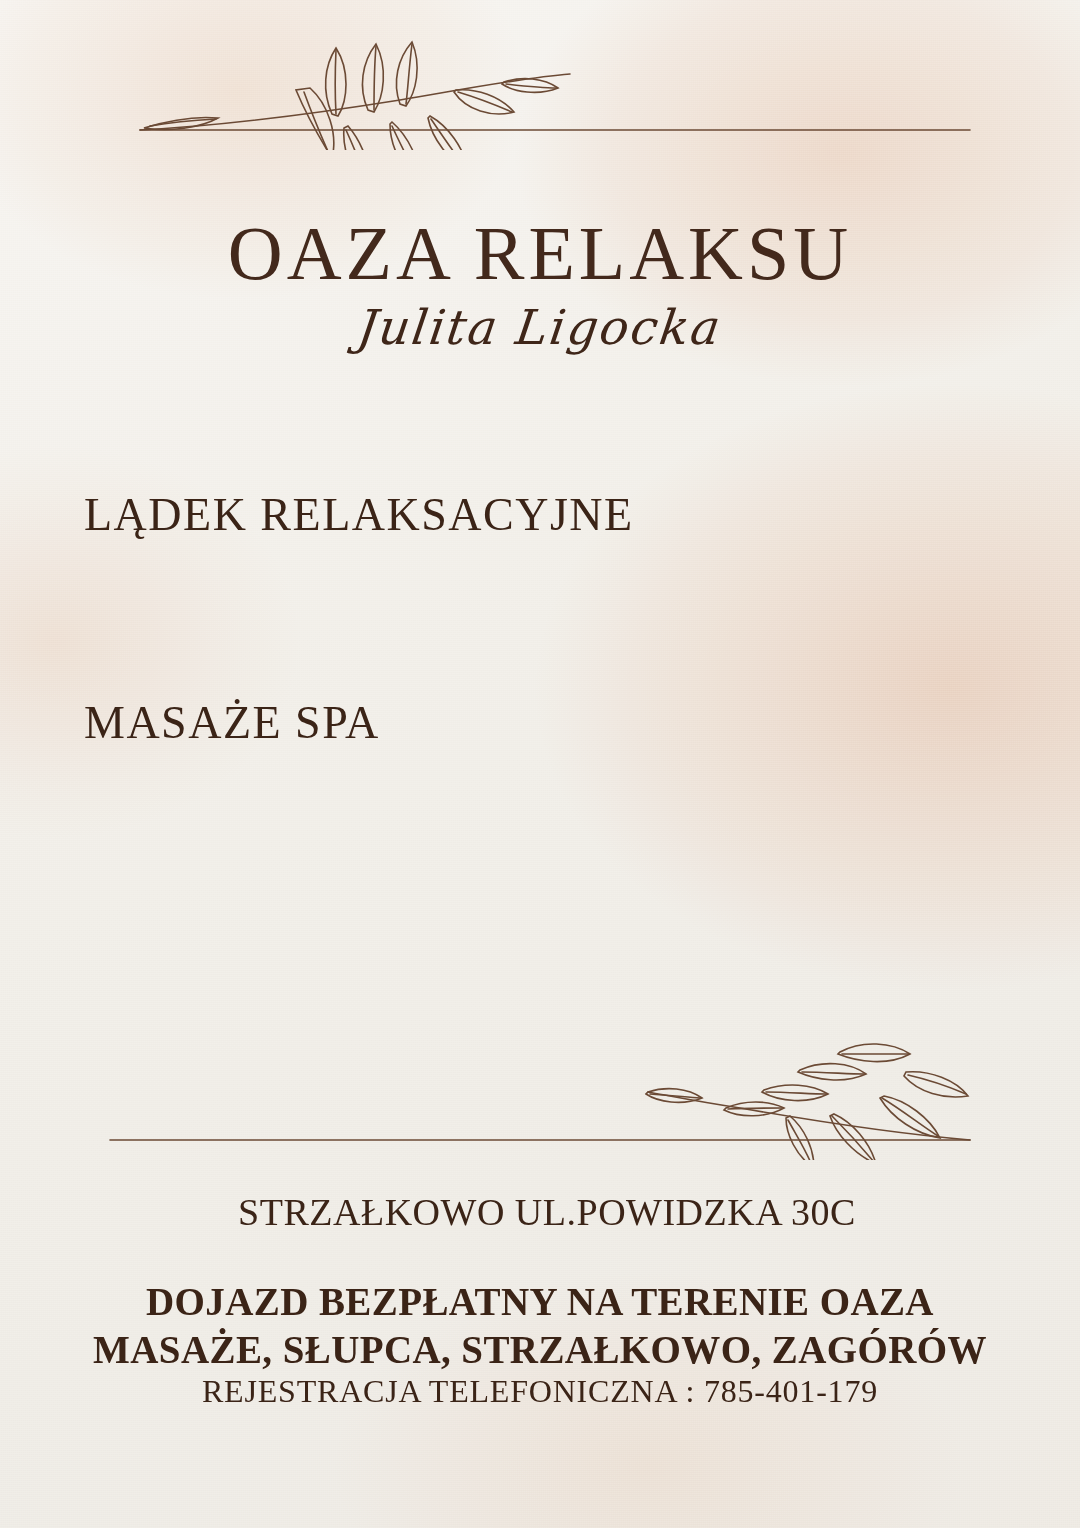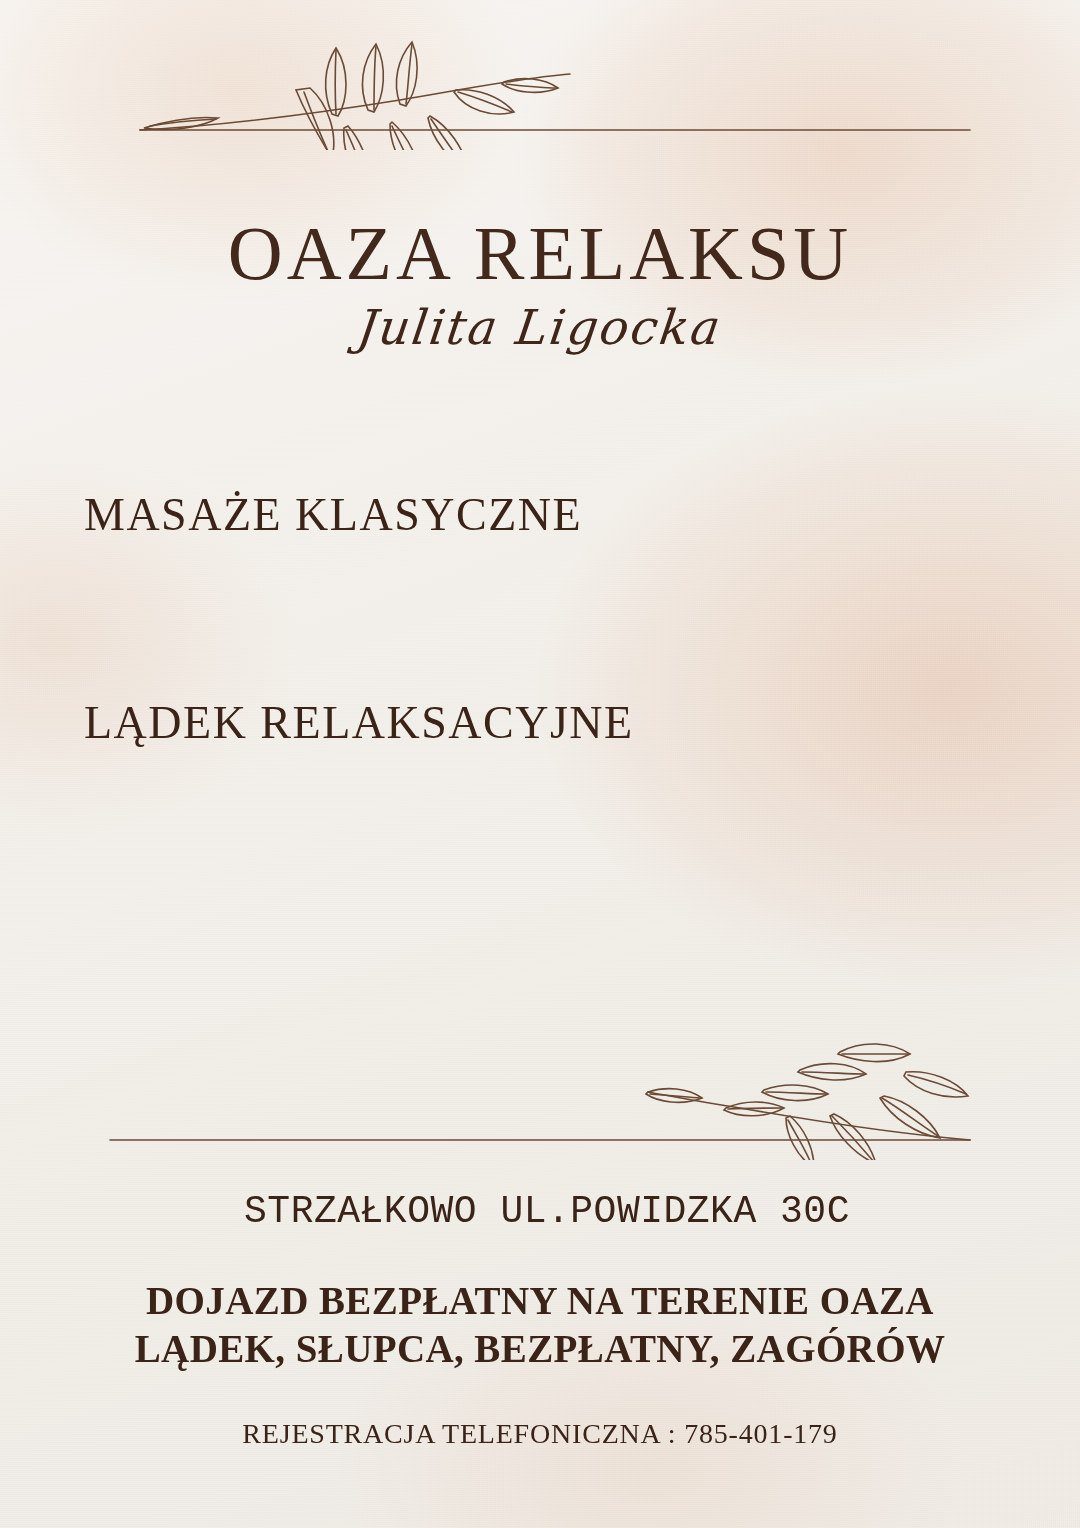--- a/index.html
+++ b/index.html
@@ -97,37 +97,36 @@
 
   .footer {
     position: absolute;
     left: 0;
     top: 1190px;
     width: 1080px;
     text-align: center;
     color: #3b2417;
   }
   .addr {
-    font-family: Liberation Mono, monospace;
+    font-family: Liberation Serif, serif;
     font-size: 38px;
     letter-spacing: 0.5px;
     margin-bottom: 44px;
     padding-left: 14px;
   }
   .area-line {
     font-family: "Liberation Serif", serif;
     font-weight: bold;
     font-size: 39px;
     letter-spacing: 0.4px;
     line-height: 1.22;
   }
   .phone {
-    margin-top: 46px;
-    font-family: "Liberation Serif", serif;
-    font-size: 28px;
+    font-family: "Liberation Serif", serif;
+    font-size: 32px;
     letter-spacing: 0.8px;
   }
 </style>
 </head>
 <body>
 
 <div class="poster">
   <div class="grain"></div>
 
   <svg class="ornament-top" viewBox="0 0 880 120">
@@ -176,22 +175,22 @@
       <path d="M406 54 C424 56 442 58 456 58"></path>
     </g>
   </svg>
 
   <div class="header-block">
     <div class="brand-title">OAZA RELAKSU</div>
     <div class="brand-name">Julita Ligocka</div>
   </div>
 
   <div class="services">
-    <div class="service-item">MASAŻE KLASYCZNE</div>
     <div class="service-item">LĄDEK RELAKSACYJNE</div>
+    <div class="service-item">MASAŻE SPA</div>
   </div>
 
   <svg class="ornament-bottom" viewBox="0 0 880 130">
     <g fill="none" stroke="#6b4a35" stroke-width="1.6" stroke-linecap="round">
       <line x1="10" y1="110" x2="870" y2="110"></line>
       <path d="M870 110 C800 104 720 92 640 78 C600 72 570 66 548 62"></path>
 
       <g>
         <path d="M626 78 C644 70 668 70 684 78 C666 88 640 88 624 80 Z"></path>
         <path d="M628 79 C648 78 668 78 682 78"></path>
@@ -226,16 +225,16 @@
       </g>
 
       <path d="M548 62 C566 56 588 58 602 68 C582 76 558 72 546 64 Z"></path>
       <path d="M550 64 C568 65 586 67 600 68"></path>
     </g>
   </svg>
 
   <div class="footer">
     <div class="addr">STRZAŁKOWO UL.POWIDZKA 30C</div>
     <div class="area-line">DOJAZD BEZPŁATNY NA TERENIE OAZA</div>
-    <div class="area-line">LĄDEK, SŁUPCA, BEZPŁATNY, ZAGÓRÓW</div>
+    <div class="area-line">MASAŻE, SŁUPCA, STRZAŁKOWO, ZAGÓRÓW</div>
     <div class="phone">REJESTRACJA TELEFONICZNA : 785-401-179</div>
   </div>
 </div>
 
 </body></html>

